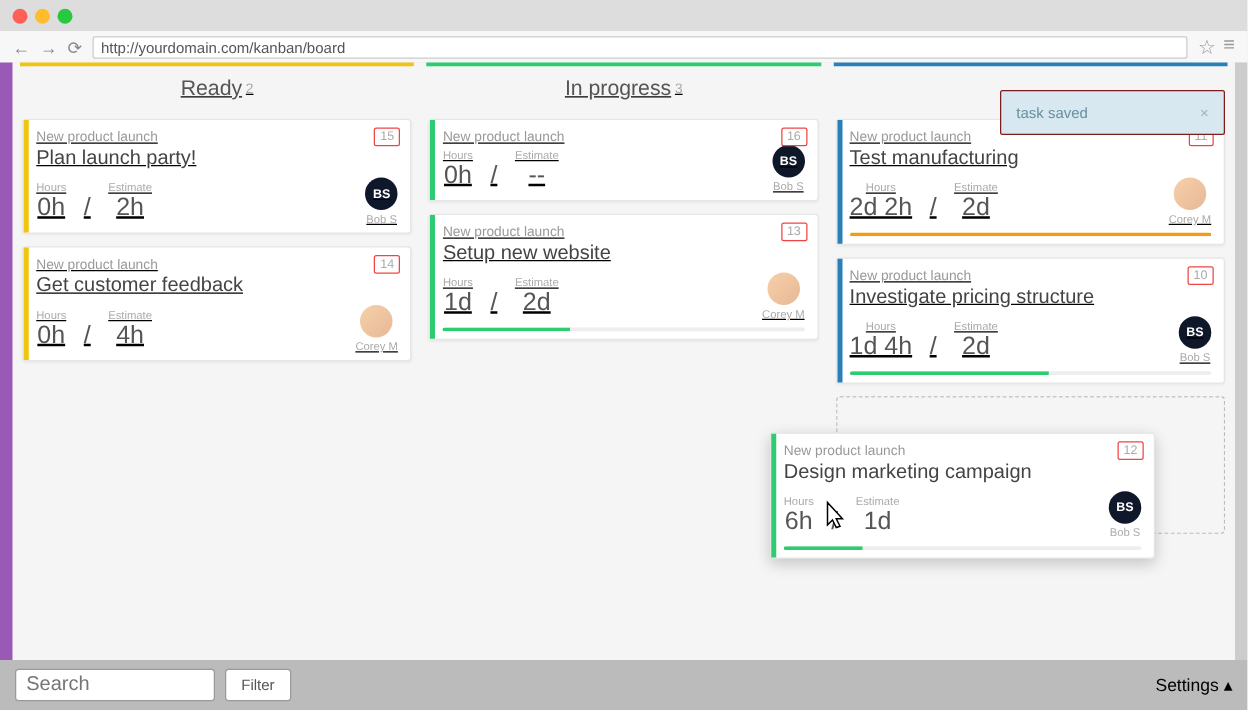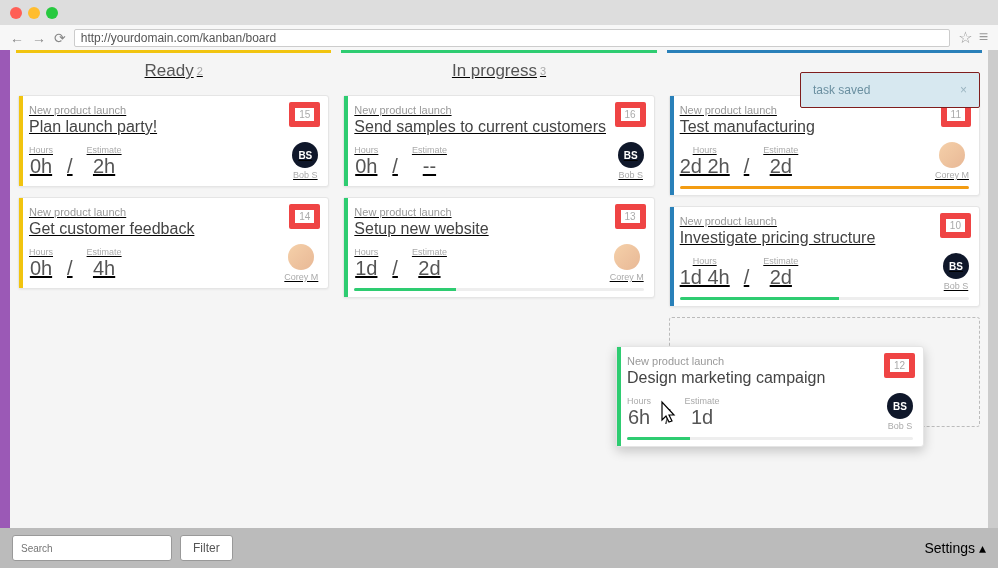--- a/index.html
+++ b/index.html
@@ -32,21 +32,21 @@
 .col-bar.blue { background: #2980b9; }
 
 .cards { padding: 6px 2px; display: flex; flex-direction: column; gap: 10px; }
 .card { background: #fff; border: 1px solid #e5e5e5; border-radius: 3px; padding: 8px 10px 6px 10px; position: relative; box-shadow: 0 1px 2px rgba(0,0,0,0.05); }
 .card-stripe { position: absolute; left: 0; top: 0; bottom: 0; width: 4px; }
 .card-stripe.yellow { background: #f1c40f; }
 .card-stripe.green { background: #2ecc71; }
 .card-stripe.blue { background: #2980b9; }
 .card-project { font-size: 11px; color: #999; }
 .card-title { font-size: 16px; color: #444; margin-top: 2px; margin-bottom: 6px; }
-.card-num { position: absolute; top: 6px; right: 8px; font-size: 10px; color: #aaa; border: 6px solid #ef4444; border-radius: 2px; padding: 1px 4px; }
+.card-num { position: absolute; top: 6px; right: 8px; font-size: 10px; color: #aaa; border: 1px solid #ef4444; border-radius: 2px; padding: 1px 4px; }
 .card-stats { display: flex; align-items: center; justify-content: space-between; }
 .stat-group { display: flex; align-items: flex-end; gap: 10px; justify-content: space-between; }
 .stat { text-align: center; }
 .stat-label { font-size: 9px; color: #aaa; }
 .stat-val { font-size: 20px; color: #555; }
 .divider { font-size: 20px; color: #555; margin: 0 4px; }
 .assignee { text-align: center; }
 .avatar { width: 26px; height: 26px; border-radius: 50%; background: #0f172a; color: #fff; display: flex; align-items: center; justify-content: center; font-size: 10px; font-weight: bold; margin: 0 auto; }
 .avatar.photo { background: linear-gradient(135deg, #f5d0a9, #e8b896); }
 .assignee-name { font-size: 9px; color: #aaa; margin-top: 2px; }
@@ -60,21 +60,21 @@
 .drop-zone { border: 1px dashed #bbb; height: 110px; border-radius: 3px; margin-top: 0; }
 .cursor { position: absolute; left: 656px; top: 400px; z-index: 30; font-size: 22px; pointer-events: none; }
 
 
 .toast { position: absolute; top: 72px; right: 18px; width: 180px; background: #d7e8f0; border: 1px solid #7f1d1d; color: #6a8fa0; font-size: 12px; padding: 10px 12px; border-radius: 2px; display: flex; justify-content: space-between; align-items: center; z-index: 15; }
 .toast-close { color: #9bb5c1; cursor: pointer; }
 
 
 .footer { position: absolute; bottom: 0; left: 0; right: 0; height: 40px; background: #bbb; display: flex; align-items: center; padding: 0 12px; justify-content: space-between; }
 .footer-left { display: flex; gap: 8px; }
-.search-input { width: 160px; height: 26px; border: 1px solid #999; border-radius: 3px; padding: 0 8px; font-size: 10px; }
+.search-input { width: 160px; height: 26px; border: 1px solid #999; border-radius: 3px; padding: 0 8px; font-size: 16px; }
 .filter-btn { height: 26px; padding: 0 12px; background: #fff; border: 1px solid #999; border-radius: 3px; font-size: 12px; color: #555; }
 .settings-btn { color: #000000; font-size: 14px; display: flex; align-items: center; gap: 4px; }
 </style>
 </head>
 <body>
 
 <div class="browser-chrome">
   <div class="tab-bar">
     <div class="traffic-lights">
       <div class="traffic-light tl-red"></div>
@@ -162,21 +162,20 @@
     <div class="column">
       <div class="col-bar green"></div>
       <div class="col-header">
         <span>In progress</span>
         <sup>3</sup>
       </div>
       <div class="cards">
         <div class="card">
           <div class="card-stripe green"></div>
           <div class="card-project">New product launch</div>
-          <div class="card-title">Send samples to current customers</div>
           <div class="card-num">16</div>
           <div class="card-stats">
             <div class="stat-group">
               <div class="stat">
                   <div class="stat-label">Hours</div>
                   <div class="stat-val">0h</div>
                 </div>
               <div class="divider">/</div>
               <div class="stat">
                   <div class="stat-label">Estimate</div>

